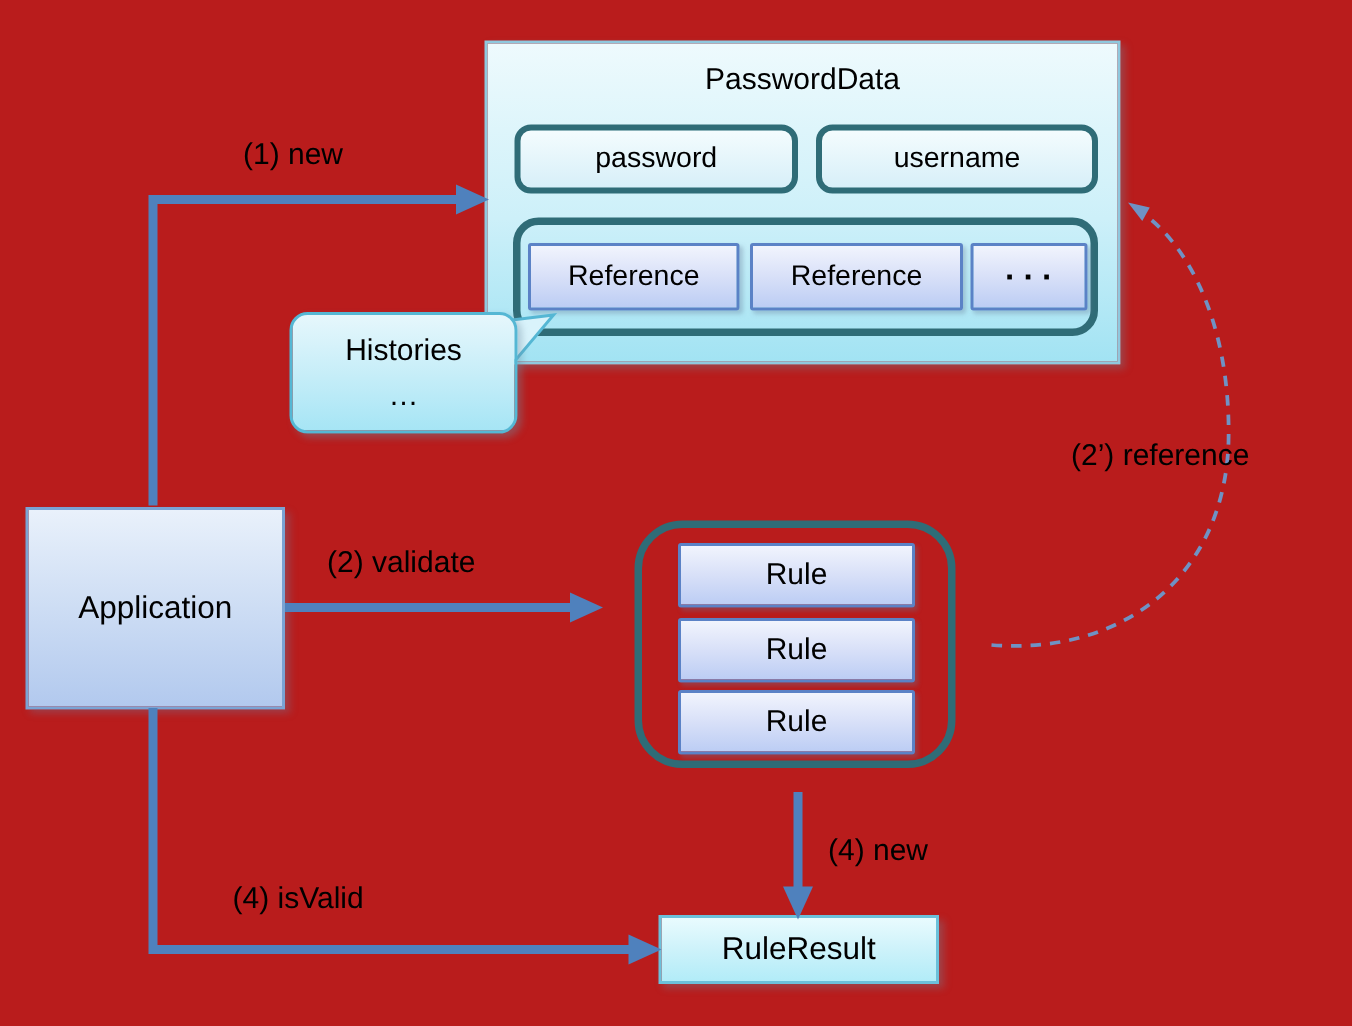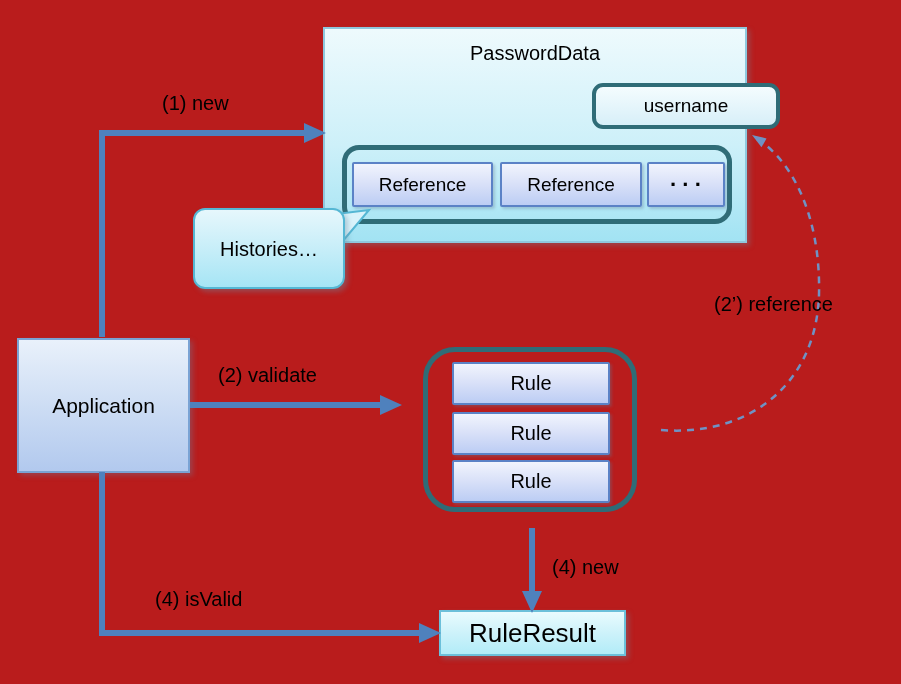--- a/index.html
+++ b/index.html
@@ -55,31 +55,31 @@
     border:2px solid var(--appborder);
     box-shadow:3px 3px 5px rgba(110,130,160,0.35);
     font-size:21px;
   }
 
   
   .resultbox{
     background:linear-gradient(180deg,#e9fbfe 0%,#cdf2fa 50%,#b2ecf8 100%);
     border:2px solid #6cc0da;
     box-shadow:3px 3px 5px rgba(110,140,160,0.35);
-    font-size:26px;
+    font-size:21px;
   }
 
   
   .callout{
     background:linear-gradient(180deg,#e6f7fc 0%,#c4edf8 55%,#a6e5f5 100%);
     border:2px solid var(--cyan);
     border-radius:12px;
     box-shadow:3px 3px 5px rgba(110,140,160,0.4);
     z-index:6;
-    flex-direction:row;
+    flex-direction:column;
     font-size:20px;
     line-height:1.5;
   }
   .callout-tail{z-index:5;}
 
   .arrow-label{position:absolute;font-size:20px;white-space:nowrap;z-index:11;}
 
   svg.overlay{position:absolute;left:0;top:0;z-index:10;pointer-events:none;}
   .stroke-arrow{stroke:var(--arrow);stroke-width:6;fill:none;}
   .fill-arrow{fill:var(--arrow);stroke:none;}
@@ -88,21 +88,22 @@
   .tailpoly{fill:#d9f3fb;stroke:var(--cyan);stroke-width:2;}
 </style>
 </head>
 <body>
 
 <div id="diagram">
 
   <div class="abs cyanbox" style="left:323px;top:27px;width:424px;height:216px;">
     <div class="abs node-title center" style="left:0;top:9px;width:100%;height:30px;">PasswordData</div>
   </div>
-  <div class="abs tealfield center" style="left:544px;top:83px;width:188px;height:46px;z-index:2;margin-left:48px;">username</div>
+  <div class="abs tealfield center" style="left:343px;top:83px;width:189px;height:46px;z-index:2;">password</div>
+  <div class="abs tealfield center" style="left:544px;top:83px;width:188px;height:46px;z-index:2;">username</div>
   <div class="abs tealgroup" style="left:342px;top:145px;width:390px;height:79px;border-radius:17px;z-index:2;"></div>
   <div class="abs chip center" style="left:352px;top:162px;width:141px;height:45px;z-index:3;">Reference</div>
   <div class="abs chip center" style="left:500px;top:162px;width:142px;height:45px;z-index:3;">Reference</div>
   <div class="abs chip center dots" style="left:647px;top:162px;width:78px;height:45px;z-index:3;">···</div>
 
   <svg class="abs callout-tail" style="left:310px;top:200px;" width="70" height="58">
     <polygon class="tailpoly" points="10,16 59,10 27,48"></polygon>
   </svg>
   <div class="abs callout center" style="left:193px;top:208px;width:152px;height:81px;">
     <div>Histories</div>

